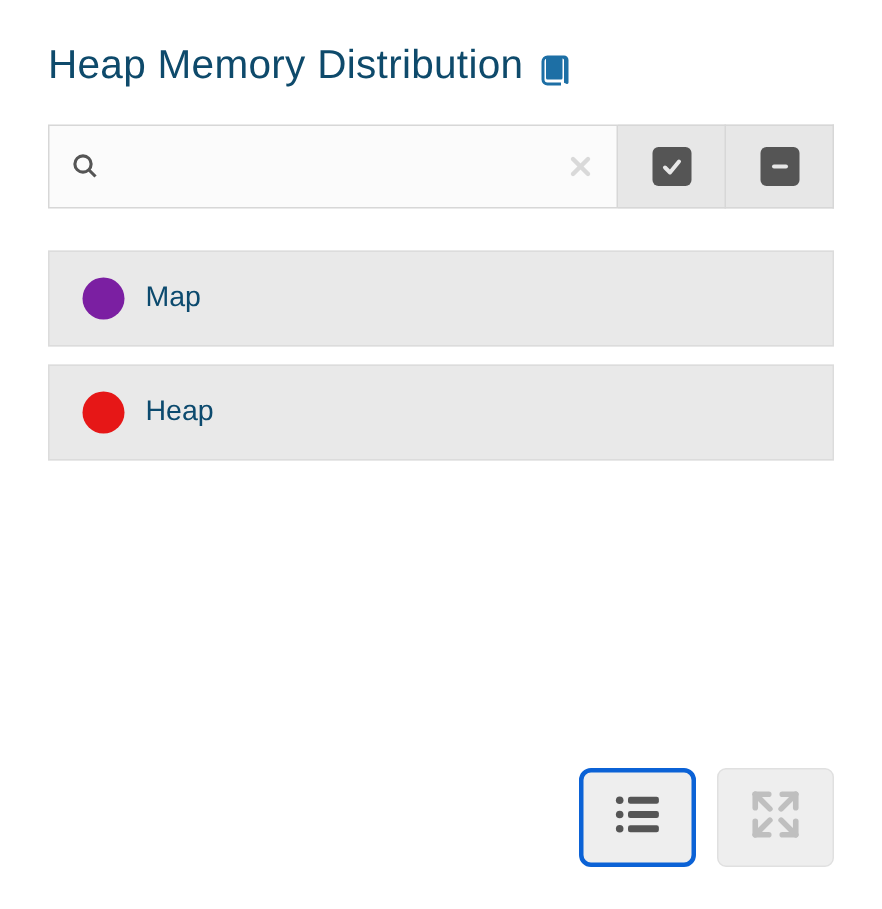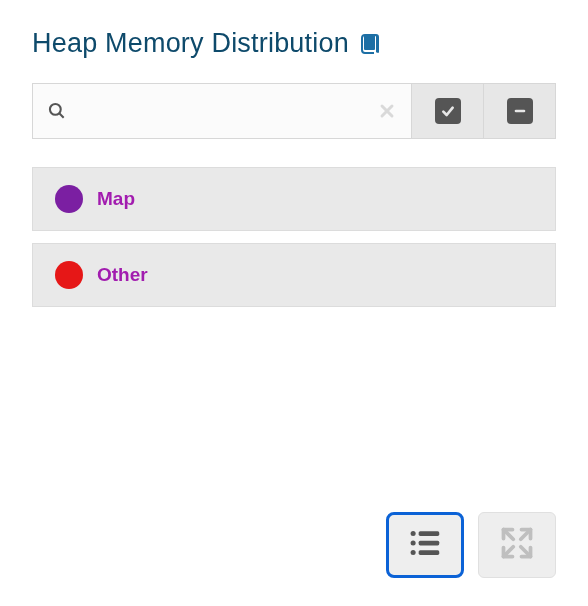--- a/index.html
+++ b/index.html
@@ -9,21 +9,21 @@
     background: #ffffff;
     width: 588px;
     height: 606px;
     position: relative;
   }
   .panel {
     padding: 28px 32px 0 32px;
   }
   .title-row {
     display: flex;
-    align-items: center;
+    align-items: flex-end;
     gap: 10px;
     margin-bottom: 24px;
   }
   .title {
     font-size: 27px;
     font-weight: 400;
     color: #0e4a6b;
     letter-spacing: 0.2px;
   }
   .book-icon {
@@ -92,23 +92,23 @@
     height: 64px;
     padding: 0 22px;
     cursor: pointer;
   }
   .swatch {
     width: 28px;
     height: 28px;
     border-radius: 50%;
   }
   .legend-label {
-    color: #a21caf;
+    color: #0c4a6e;
     font-size: 19px;
-    font-weight: 700;
+    font-weight: 400;
   }
   .footer-btns {
     position: absolute;
     right: 32px;
     bottom: 28px;
     display: flex;
     gap: 14px;
   }
   .footer-btn {
     width: 78px;
@@ -175,21 +175,21 @@
     </div>
   </div>
 
   <div class="legend-list">
     <div class="legend-item">
       <span class="swatch" style="background: rgb(123, 31, 162);"></span>
       <span class="legend-label">Map</span>
     </div>
     <div class="legend-item">
       <span class="swatch" style="background: rgb(230, 23, 23);"></span>
-      <span class="legend-label">Other</span>
+      <span class="legend-label">Heap</span>
     </div>
   </div>
 
 </div>
 
 <div class="footer-btns">
   <div class="footer-btn active">
     <span>
       <svg width="38" height="38" viewBox="0 0 24 24" fill="currentColor">
         <circle cx="4.5" cy="6" r="1.6"></circle>

